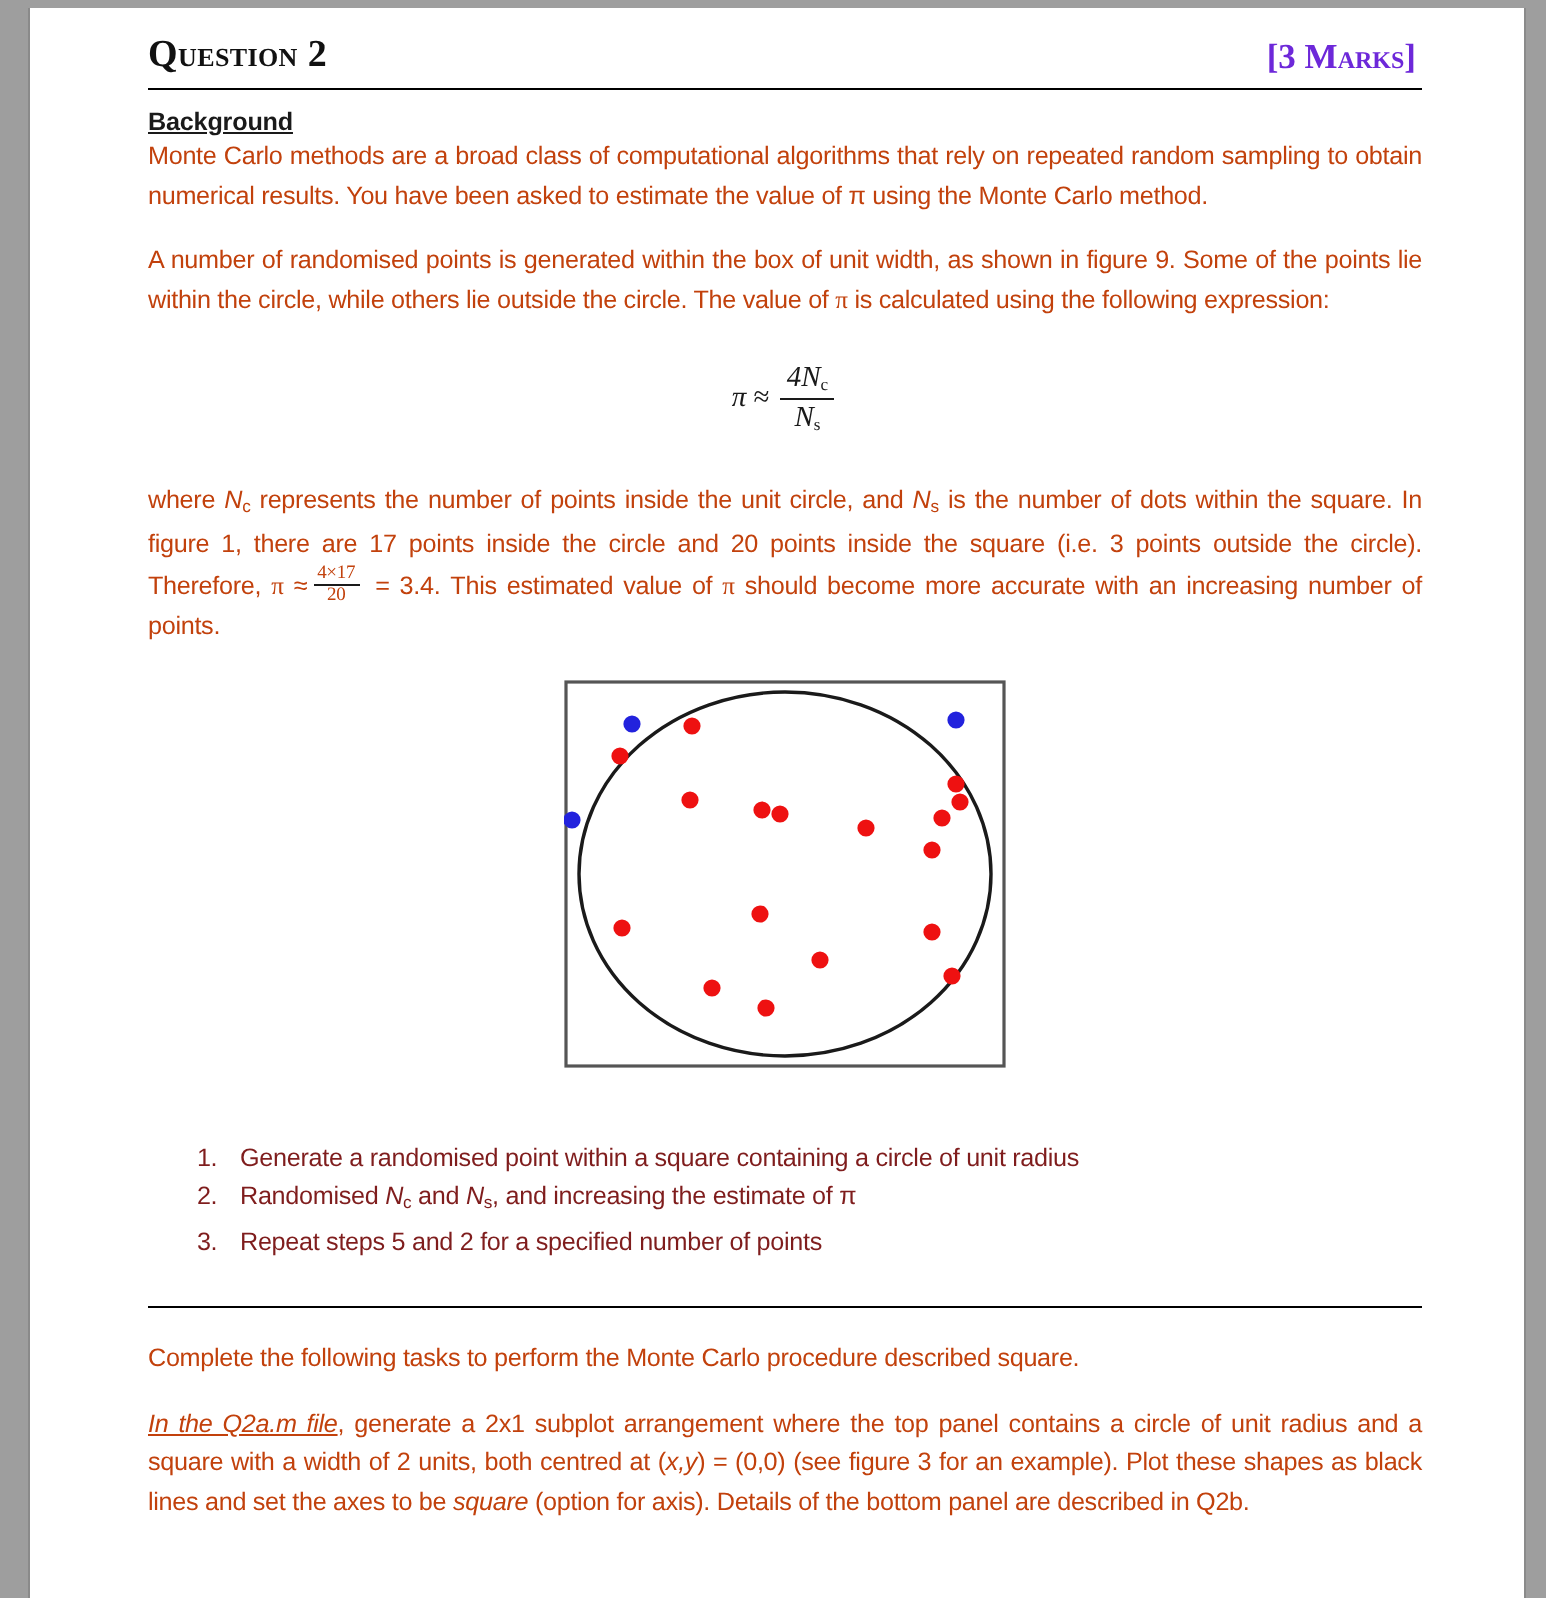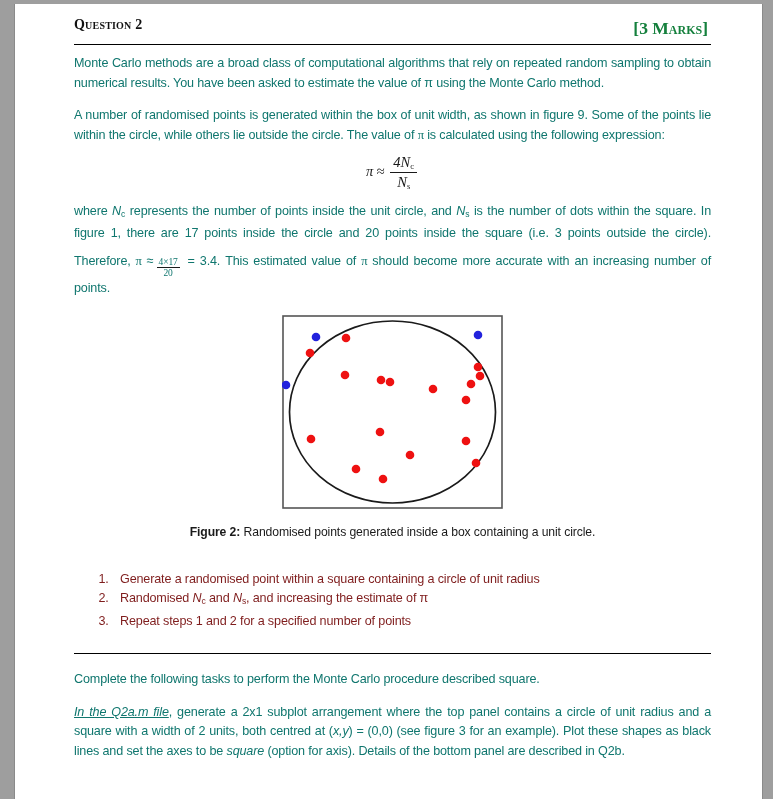--- a/index.html
+++ b/index.html
@@ -38,21 +38,21 @@
     height: 30px;
     border-bottom: 1.6px solid #000;
     margin-bottom: 9px;
   }
   .qtitle {
     position: absolute;
     left: 0;
     top: 3px;
     font-family: "Liberation Serif", serif;
     font-weight: bold;
-    font-size: 14px;
+    font-size: 19px;
     font-variant: small-caps;
     letter-spacing: 0.2px;
     color: #111;
   }
   .qmarks {
     position: absolute;
     right: 3px;
     top: 4px;
     font-family: "Liberation Serif", serif;
     font-weight: bold;
@@ -66,21 +66,21 @@
     font-size: 12.6px;
     font-weight: bold;
     color: #1a1a1a;
     text-decoration: underline;
     margin: 0 0 1px 0;
     letter-spacing: -0.1px;
   }
   p.body {
     font-size: 12.6px;
     line-height: 19.5px;
-    color: #0f766e;
+    color: #c2410c;
     margin: 0;
     text-align: justify;
     letter-spacing: -0.15px;
   }
   .gap-sm { height: 13px; }
   .gap-md { height: 16px; }
   .serif-i {
     font-family: "Liberation Serif", serif;
     font-style: italic;
   }
@@ -94,21 +94,21 @@
     text-align: center;
     margin: 9px 0 11px 0;
     font-family: "Liberation Serif", serif;
     font-size: 14.5px;
     color: #1a1a1a;
   }
   .frac {
     display: inline-block;
     vertical-align: middle;
     text-align: center;
-    margin: 0 2px;
+    margin: 12px 2px;
   }
   .frac .num {
     display: block;
     padding: 0 3px 1px 3px;
     border-bottom: 1.1px solid #1a1a1a;
   }
   .frac .den {
     display: block;
     padding-top: 1px;
   }
@@ -127,21 +127,20 @@
     line-height: 1.08;
     margin: 0 3px;
     position: relative;
     top: -1px;
   }
   .ifrac .num {
     display: block;
     font-size: 9.5px;
     border-bottom: 1px solid #1a1a1a;
     padding: 0 2px;
-    margin-top: 14px;
   }
   .ifrac .den {
     display: block;
     font-size: 9.5px;
   }
 
   
   .figure-wrap {
     text-align: center;
     margin-top: 16px;
@@ -183,23 +182,24 @@
   .underline { text-decoration: underline; }
 </style>
 </head>
 <body>
 
 <div id="page">
   <div id="content">
 
     <div class="qheader">
       <div class="qtitle">Question 2</div>
-      <div class="qmarks" style="color: #15803d;">[3 Marks]</div>
+      <div class="qmarks" style="color: #6d28d9;">[3 Marks]</div>
     </div>
 
+    <div class="subhead">Background</div>
     <p class="body">Monte Carlo methods are a broad class of computational algorithms that rely on repeated random sampling to obtain numerical results. You have been asked to estimate the value of π using the Monte Carlo method.</p>
 
     <div class="gap-sm"></div>
 
     <p class="body"><span>A number of randomised points is generated within the box of unit width, as shown in figure 9. Some of the points lie within the circle, while others lie outside the circle. The value of </span><span class="pisym">π</span><span> is calculated using the following expression:</span></p>
 
     <div class="formula">
       <span class="serif-i">π</span>
       <span>≈</span>
       <span class="frac">
@@ -234,29 +234,28 @@
               <circle cx="74" cy="154" r="4.3" fill="#ee1111"></circle>
               <circle cx="101" cy="164" r="4.3" fill="#ee1111"></circle>
             </g>
           <g id="pts-outside">
               <circle cx="34" cy="22" r="4.3" fill="#2222dd"></circle>
               <circle cx="4" cy="70" r="4.3" fill="#2222dd"></circle>
               <circle cx="196" cy="20" r="4.3" fill="#2222dd"></circle>
             </g>
         </svg>
       </div>
-      <div class="fig-caption"><b>Figure 2:</b><span> Randomised points generated inside a box containing a unit circle.</span></div>
     </div>
 
     <div class="gap-md"></div>
 
     <ol class="proc">
       <li><span>Generate a randomised point within a square containing a circle of unit radius</span></li>
       <li><span>Randomised </span><i>N</i><sub>c</sub><span> and </span><i>N</i><sub>s</sub><span>, and increasing the estimate of π</span></li>
-      <li><span>Repeat steps 1 and 2 for a specified number of points</span></li>
+      <li><span>Repeat steps 5 and 2 for a specified number of points</span></li>
     </ol>
 
     <hr class="section">
 
     <div class="gap-md"></div>
 
     <p class="body">Complete the following tasks to perform the Monte Carlo procedure described square.</p>
 
     <div class="gap-sm"></div>
 

